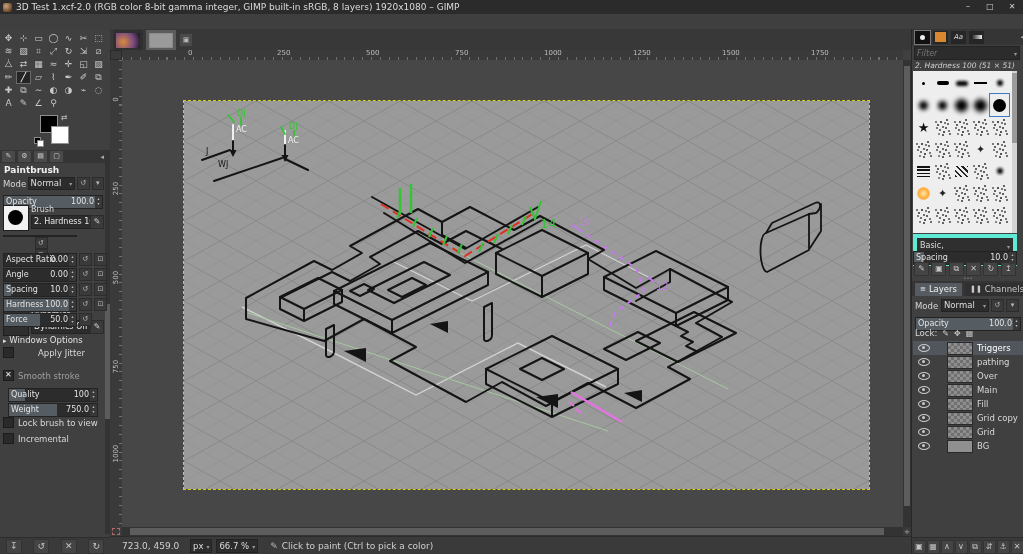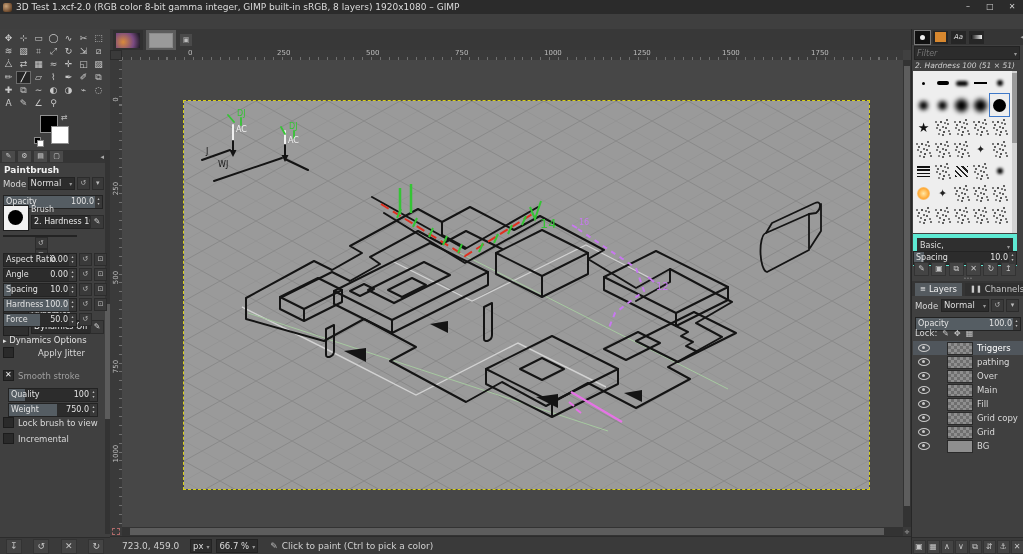--- a/index.html
+++ b/index.html
@@ -293,21 +293,21 @@
 
     <div id="dynrow">
       <span class="thumbbox">✱</span>
       <span class="cap">Dynamics</span>
       <span class="nbox">Dynamics Off</span>
       <span class="ebtn">✎</span>
     </div>
 
     <div id="expander">
       <span style="font-size:7px;">▸</span>
-      <span>Dynamics Options</span>
+      <span>Windows Options</span>
     </div>
 
     <div id="checks"></div>
     <div id="subsliders"></div>
     <div id="checks2"></div>
 
     <div id="lscroll">
         <span class="th"></span>
       </div>
     <div id="lfoot">

